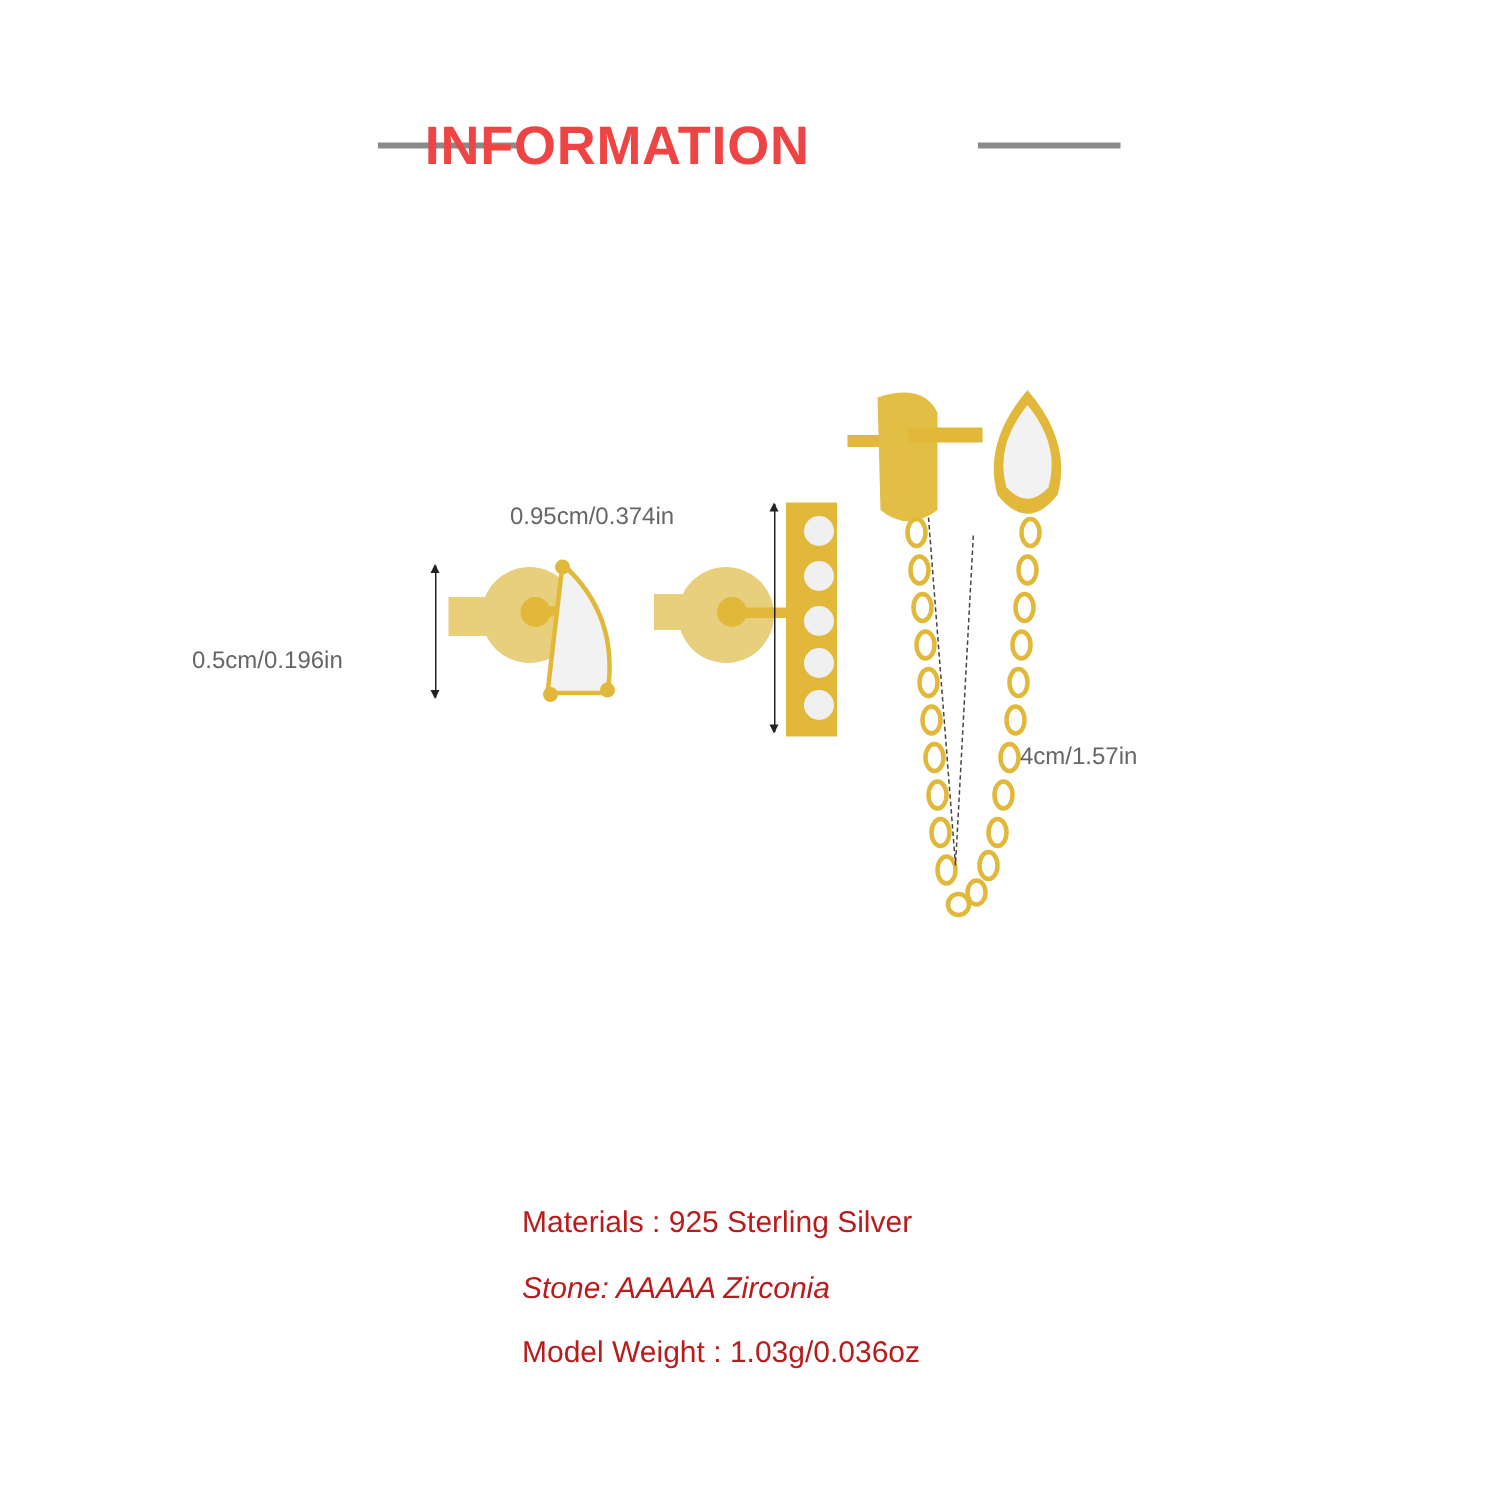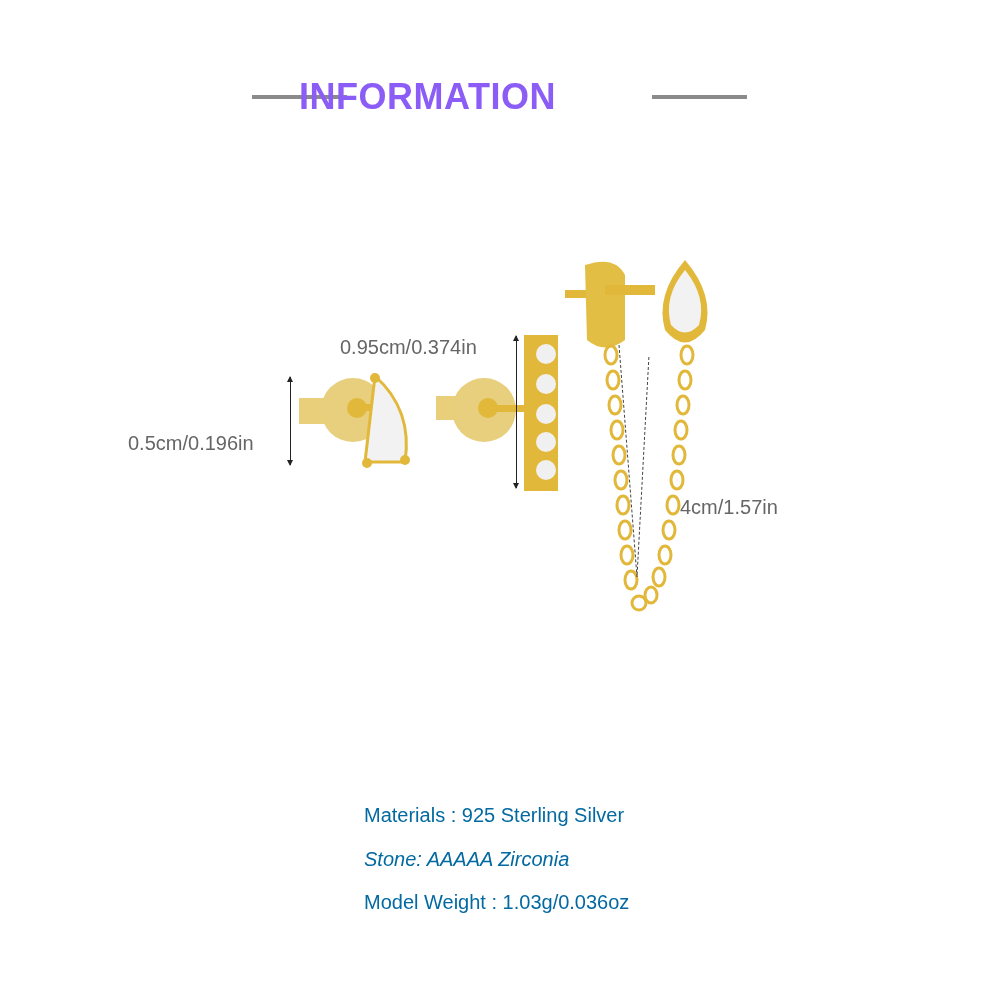--- a/index.html
+++ b/index.html
@@ -1,24 +1,24 @@
 <!DOCTYPE html>
 <html><head>
 <meta charset="utf-8">
 <style>
   html,body{margin:0;padding:0;background:#ffffff;}
   body{width:1000px;height:1000px;position:relative;overflow:hidden;font-family:"Liberation Sans",sans-serif;}
   .hline{position:absolute;height:4px;background:#8a8a8a;}
-  .title{position:absolute;top:76px;left:0;width:823px;text-align:center;font-size:36px;font-weight:bold;color:#8b5cf6;letter-spacing:0.5px;margin-left:16px;}
-  .dim{position:absolute;color:#666;font-size:20px;white-space:nowrap;}
+  .title{position:absolute;top:76px;left:0;width:823px;text-align:center;font-size:36px;font-weight:bold;color:#ef4444;letter-spacing:0.5px;}
+  .dim{position:absolute;color:#666;font-size:16px;white-space:nowrap;}
   .arrow{position:absolute;width:1px;background:#222;}
   .arrow:before,.arrow:after{content:"";position:absolute;left:-3px;border-left:3.5px solid transparent;border-right:3.5px solid transparent;}
   .arrow:before{top:-1px;border-bottom:6px solid #222;}
   .arrow:after{bottom:-1px;border-top:6px solid #222;}
-  .spec{position:absolute;left:348px;font-size:20px;color:#0369a1;white-space:nowrap;margin-left:16px;}
+  .spec{position:absolute;left:348px;font-size:20px;color:#b91c1c;white-space:nowrap;}
   svg{position:absolute;overflow:visible;}
 </style>
 </head>
 <body>
 
 <div class="hline" style="left:252px;top:95px;width:95px;"></div>
 <div class="title">INFORMATION</div>
 <div class="hline" style="left:652px;top:95px;width:95px;"></div>
 
 <svg width="160" height="120" style="left:295px;top:370px;">

